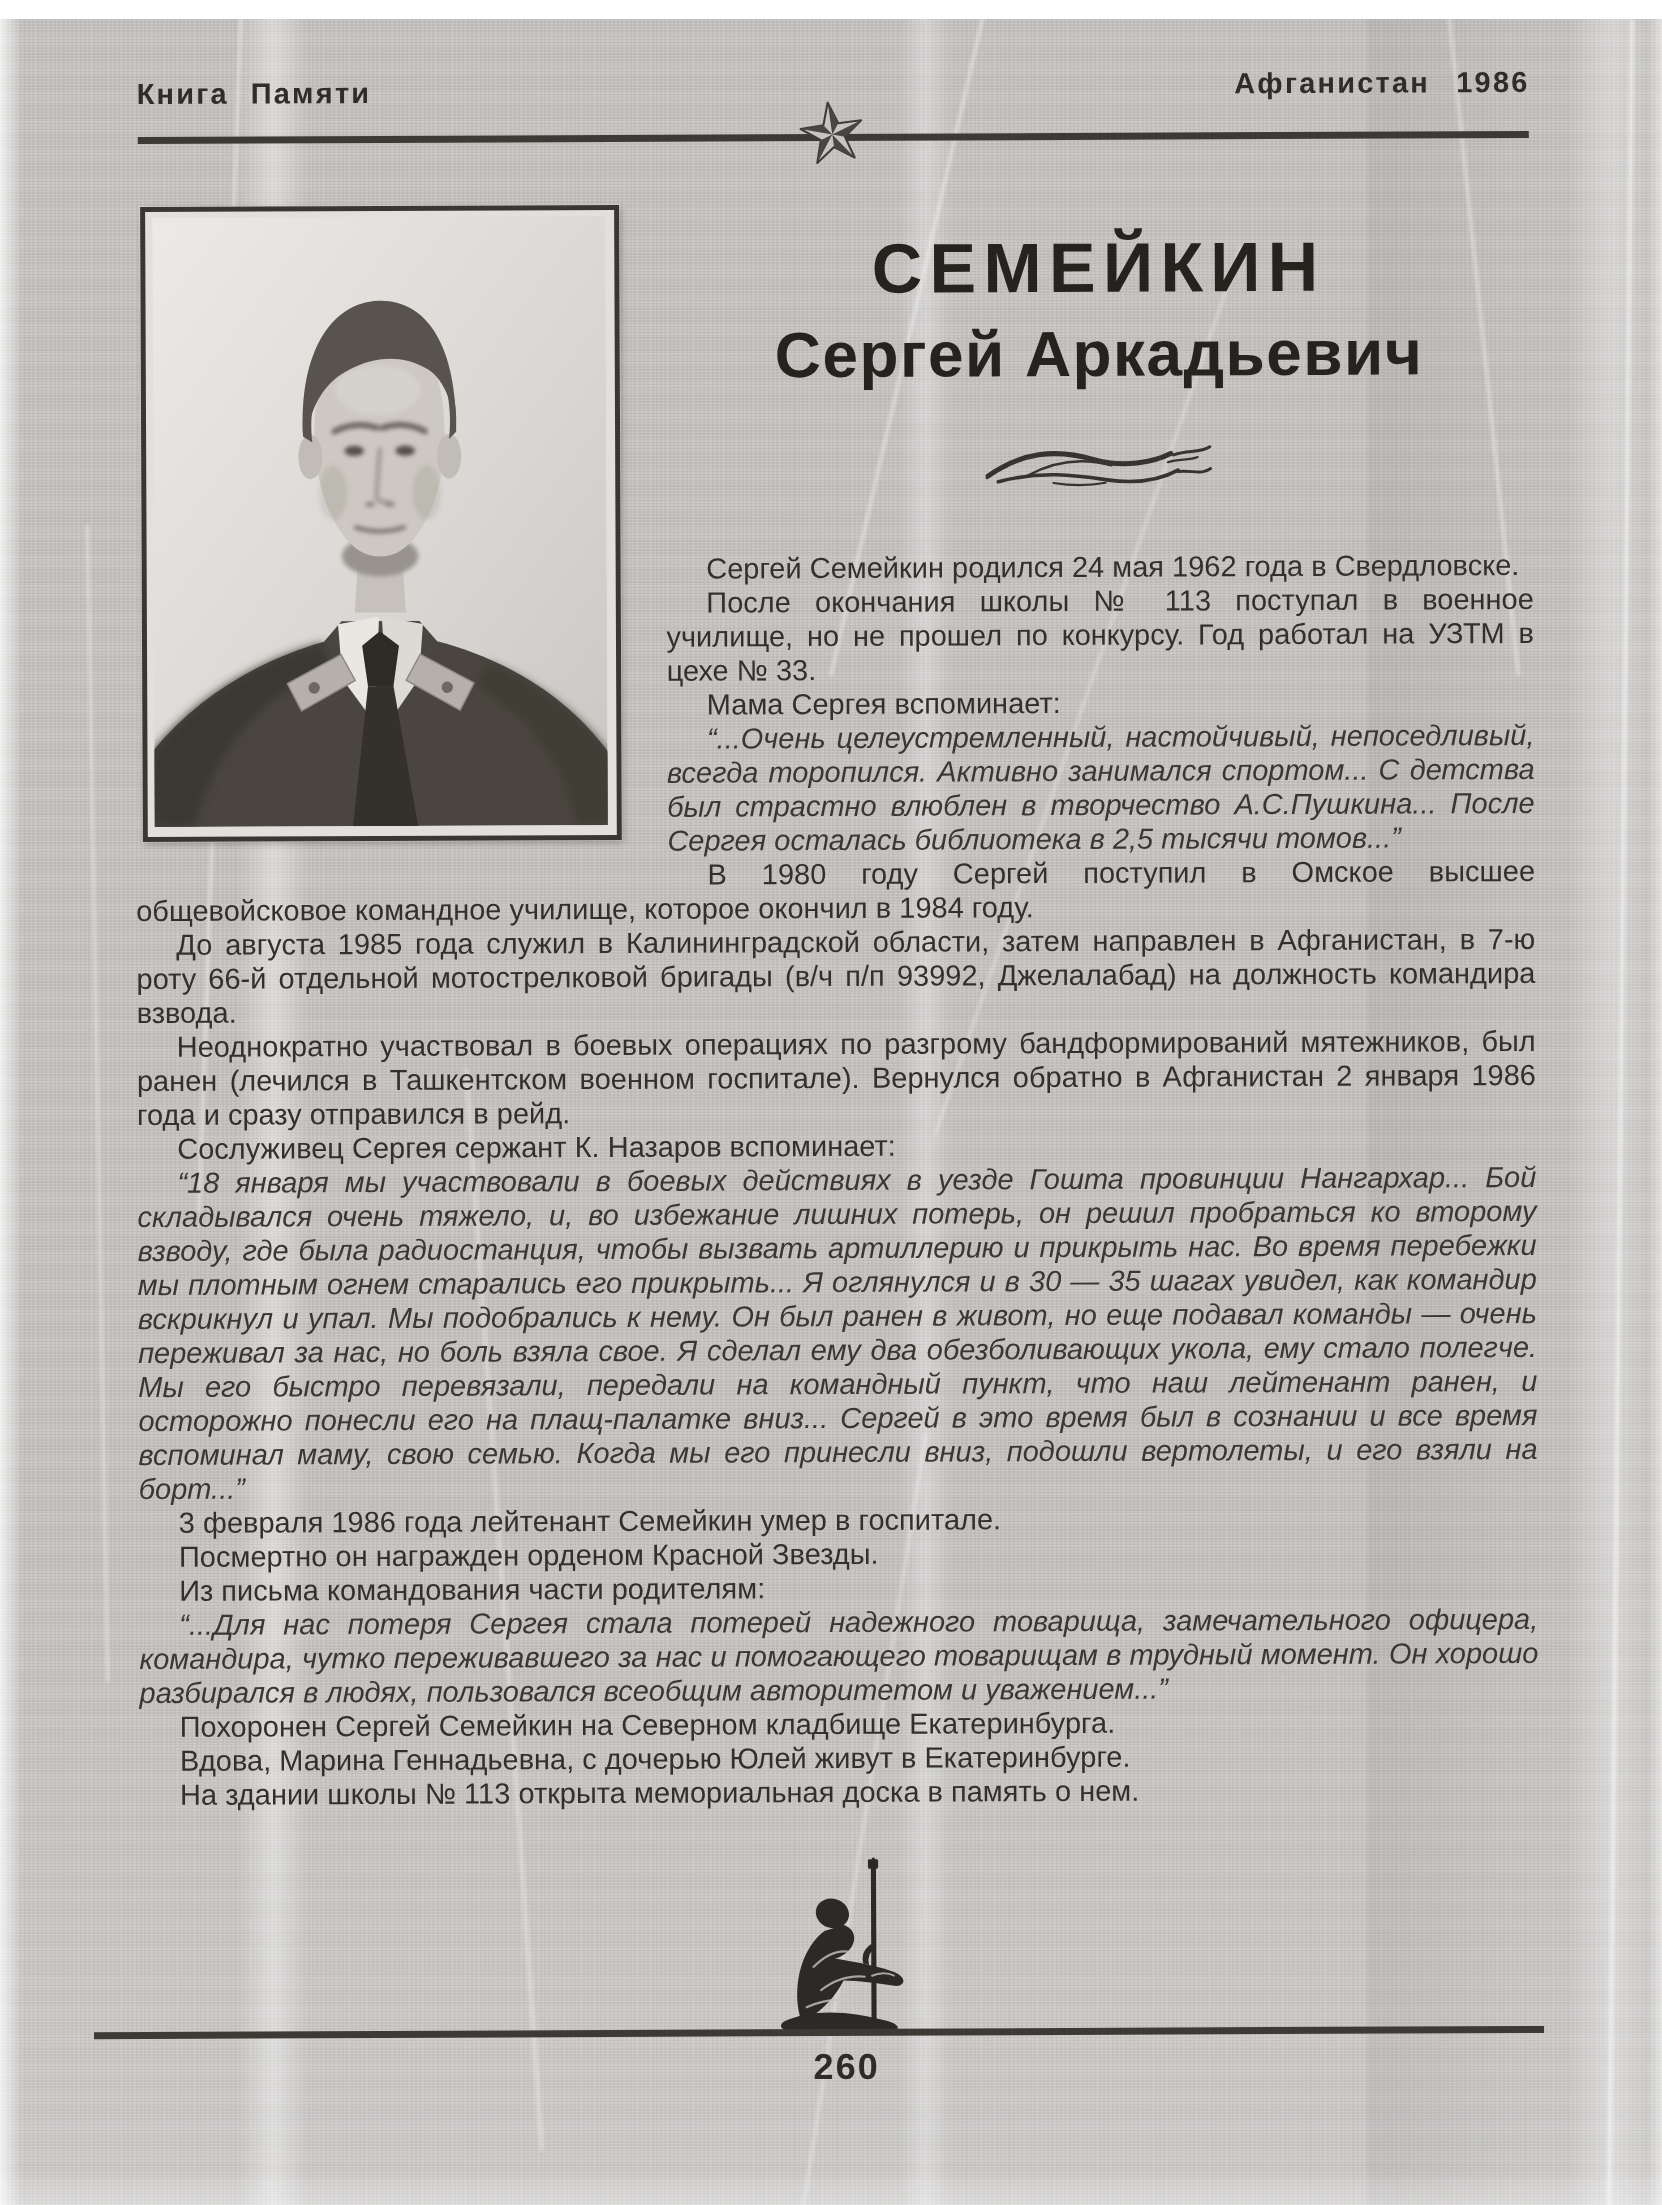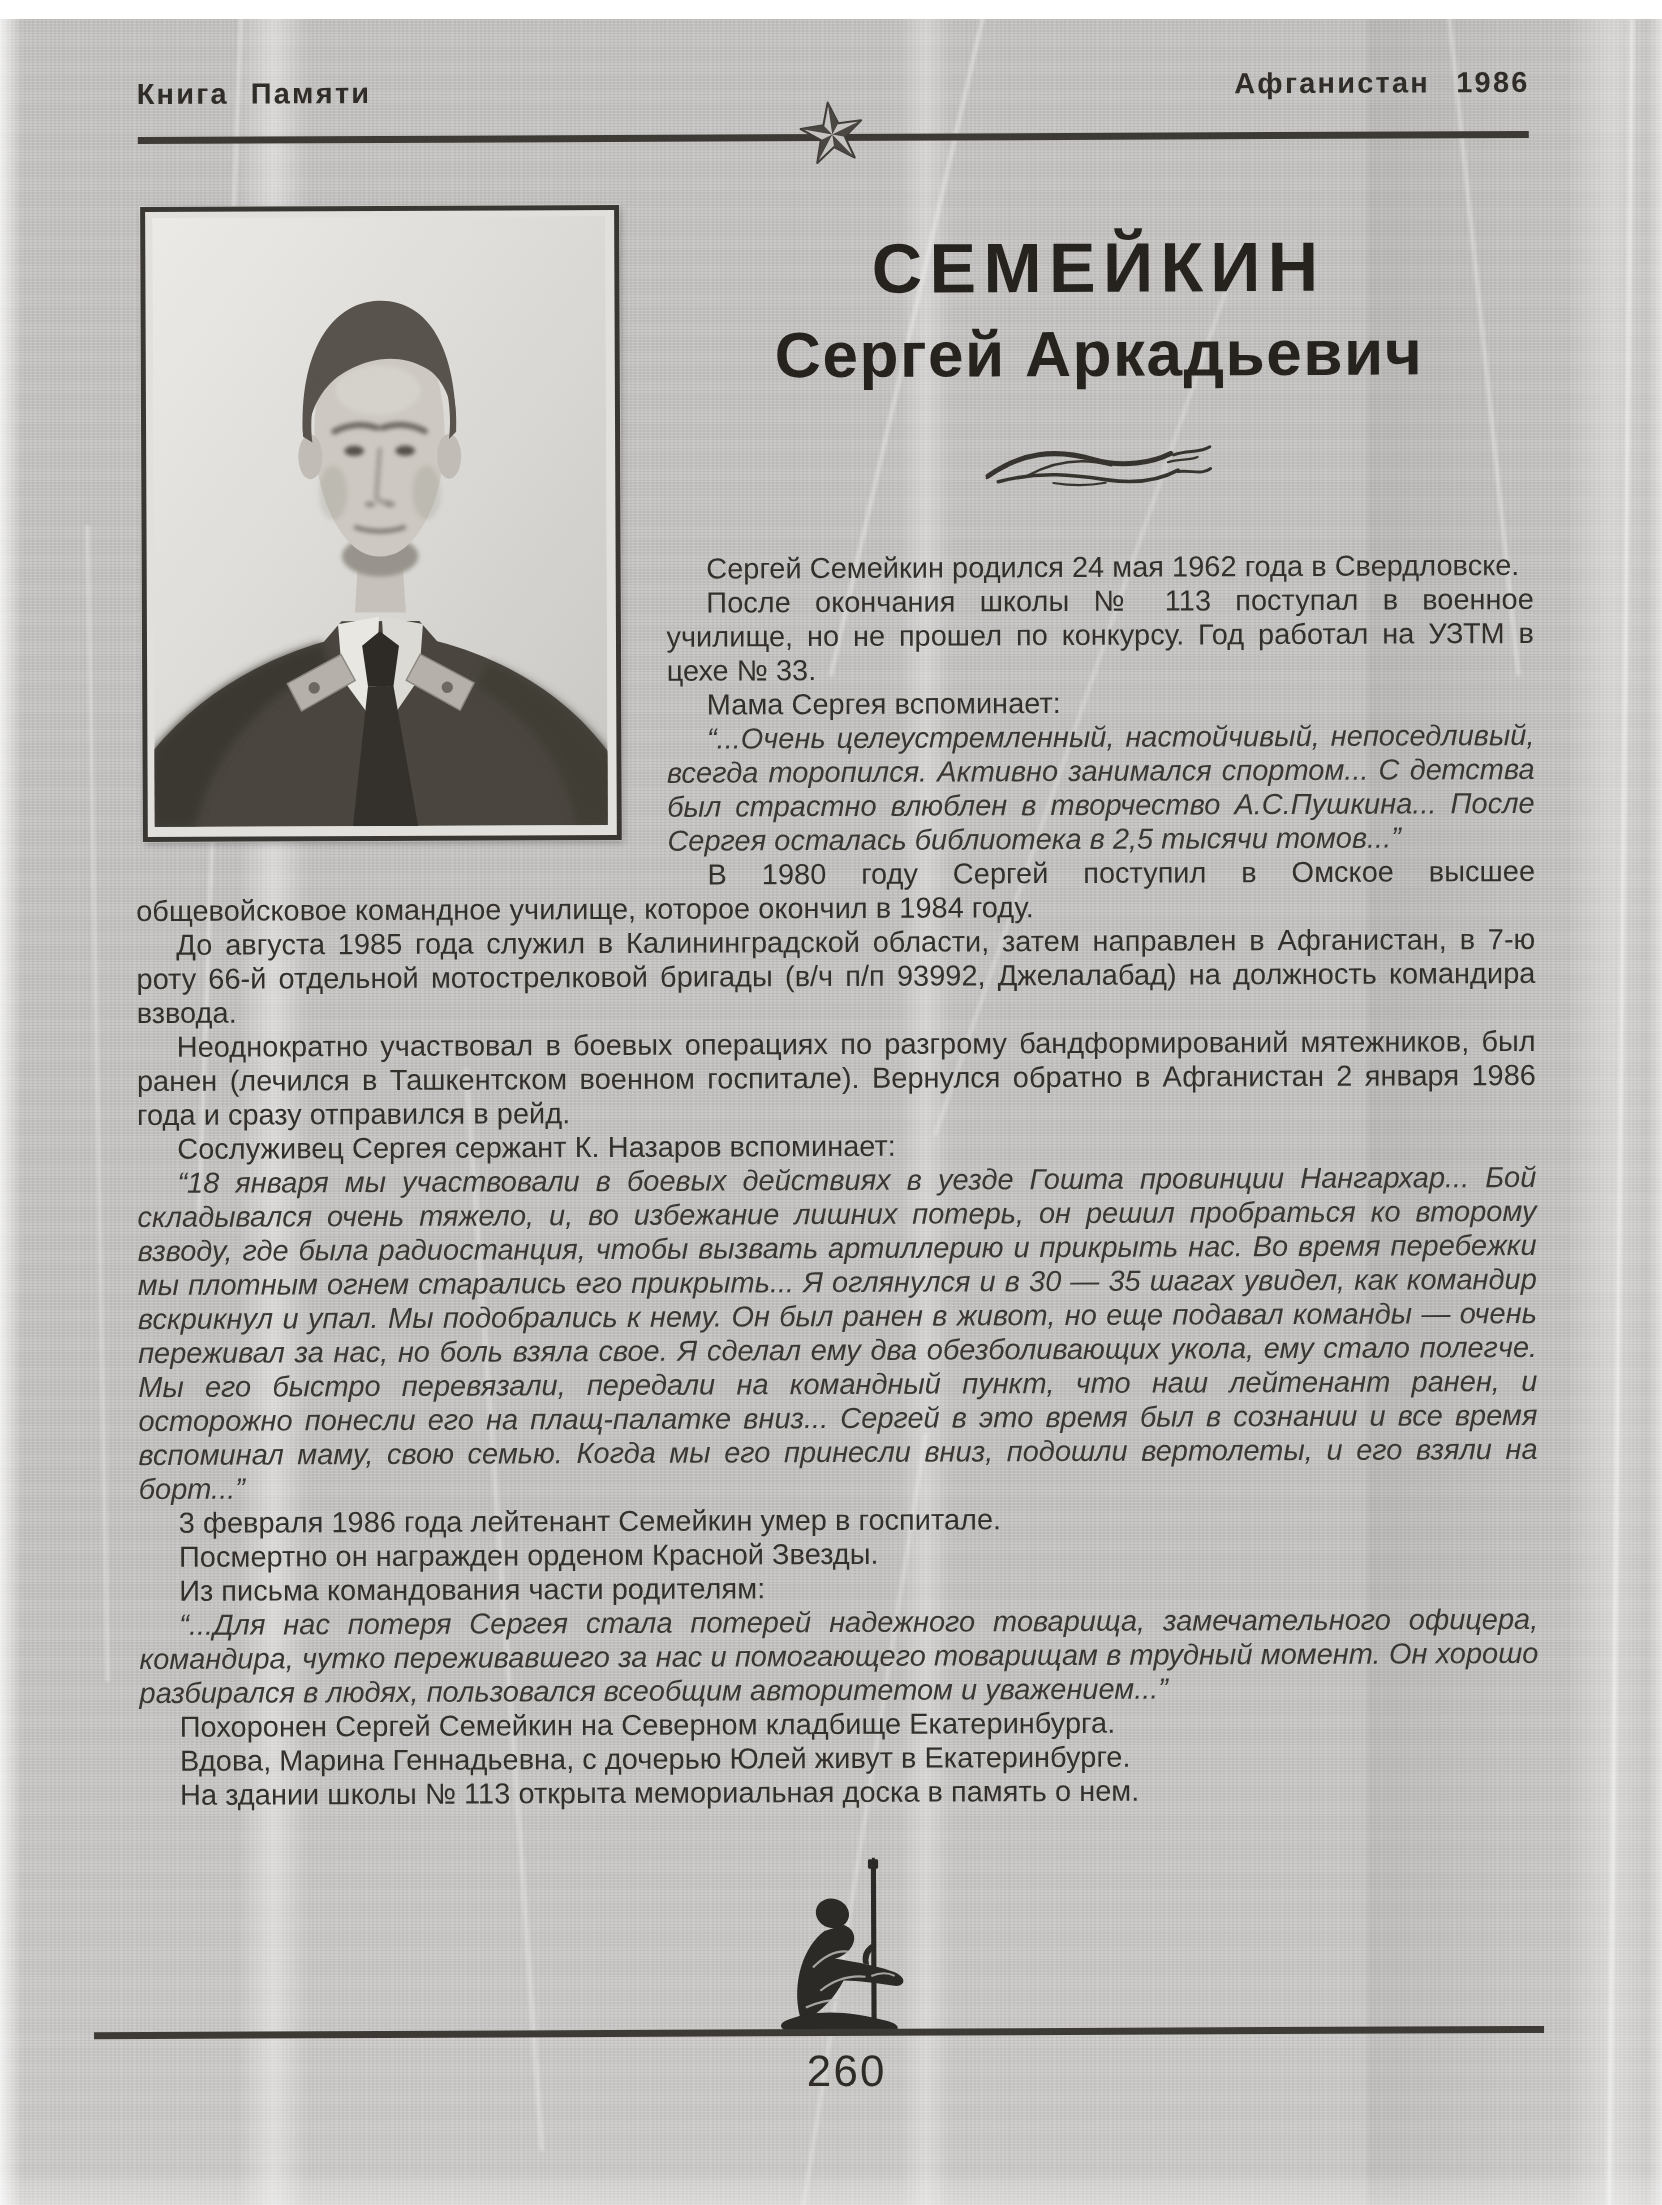--- a/index.html
+++ b/index.html
@@ -63,21 +63,21 @@
 
   .article{padding-top:54px;}
   .para{margin:0;font-size:29px;line-height:34px;text-align:justify;
     text-indent:40px;color:#33302c;}
   .para.quote{font-style:italic;color:#3a3733;}
 
   
   .soldier{position:absolute;left:758px;top:1858px;width:168px;height:175px;}
   .bottom-rule{position:absolute;left:90px;top:2029px;width:1450px;height:6.5px;background:#3d3a35;}
   .page-num{position:absolute;left:752px;top:2046px;width:181px;text-align:center;
-    font-size:44px;font-weight:400;letter-spacing:2.2px;color:#2f2c28;}
+    font-size:36px;font-weight:700;letter-spacing:2.2px;color:#2f2c28;}
 </style>
 </head>
 <body>
 
 <div class="paper">
   <div class="crease" style="left:217px;top:-36px;width:7.2px;height:1229px;transform:rotate(2deg);"></div>
   <div class="crease" style="left:907px;top:-43px;width:6.5px;height:709px;transform:rotate(13deg);"></div>
   <div class="crease" style="left:1085px;top:202px;width:5.8px;height:940px;transform:rotate(19deg);opacity:.5;"></div>
   <div class="crease" style="left:1479px;top:-29px;width:6.5px;height:687px;transform:rotate(-6deg);"></div>
   <div class="crease" style="left:1616px;top:0;width:8.7px;height:2205px;transform:rotate(.6deg);opacity:.8;"></div>

